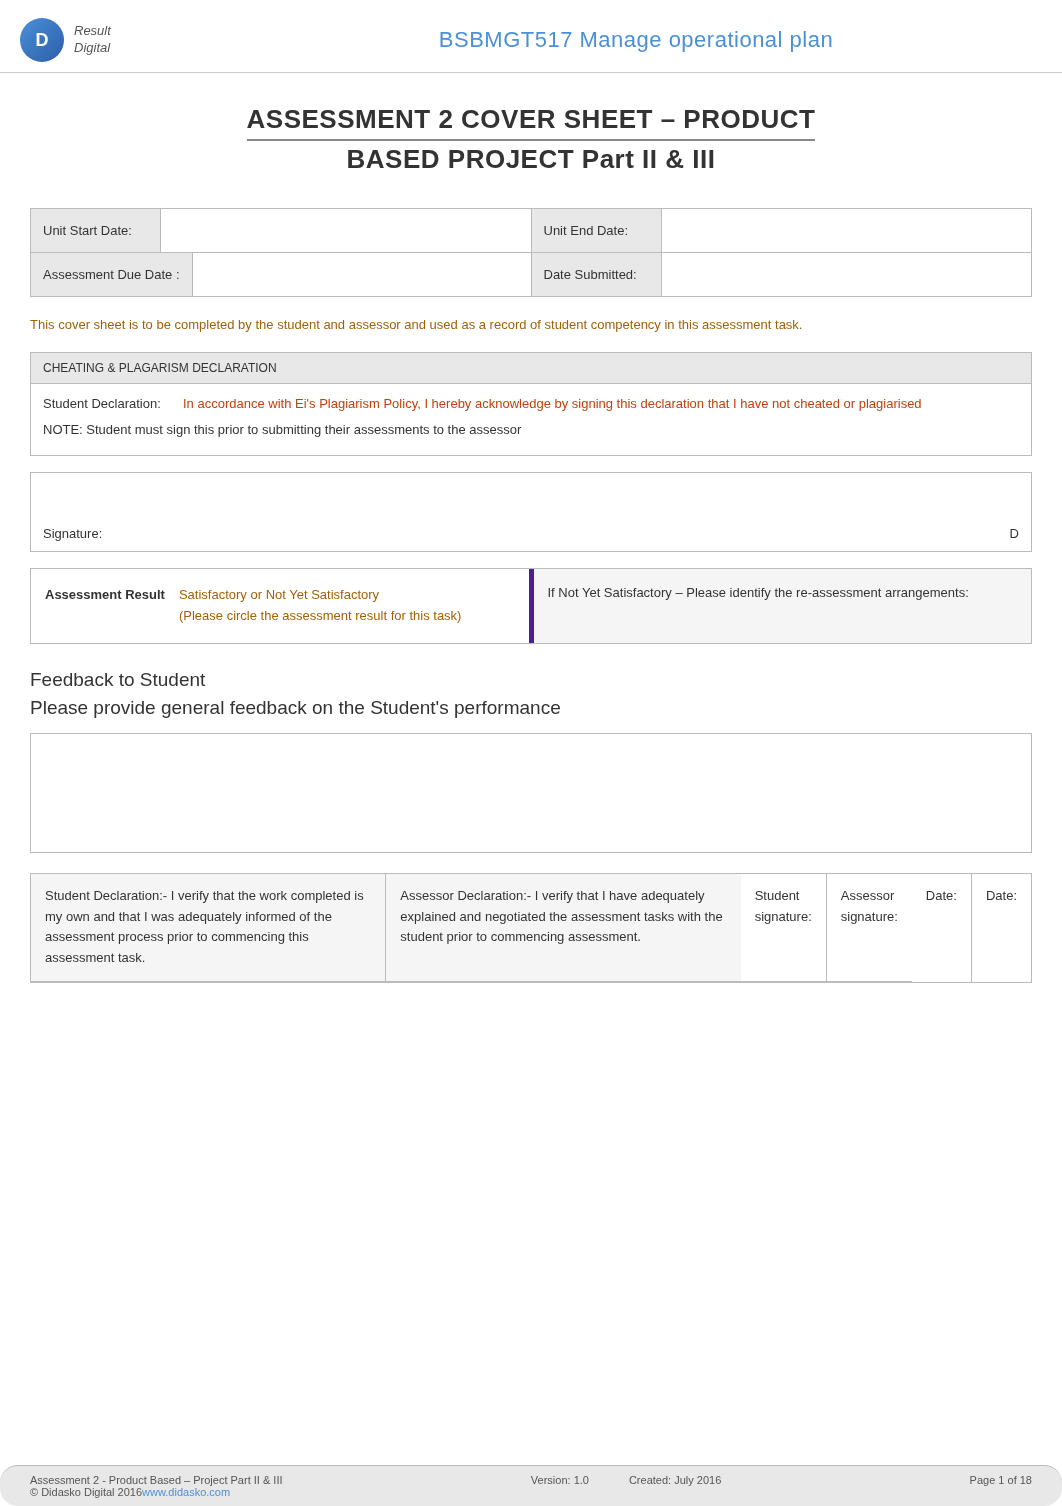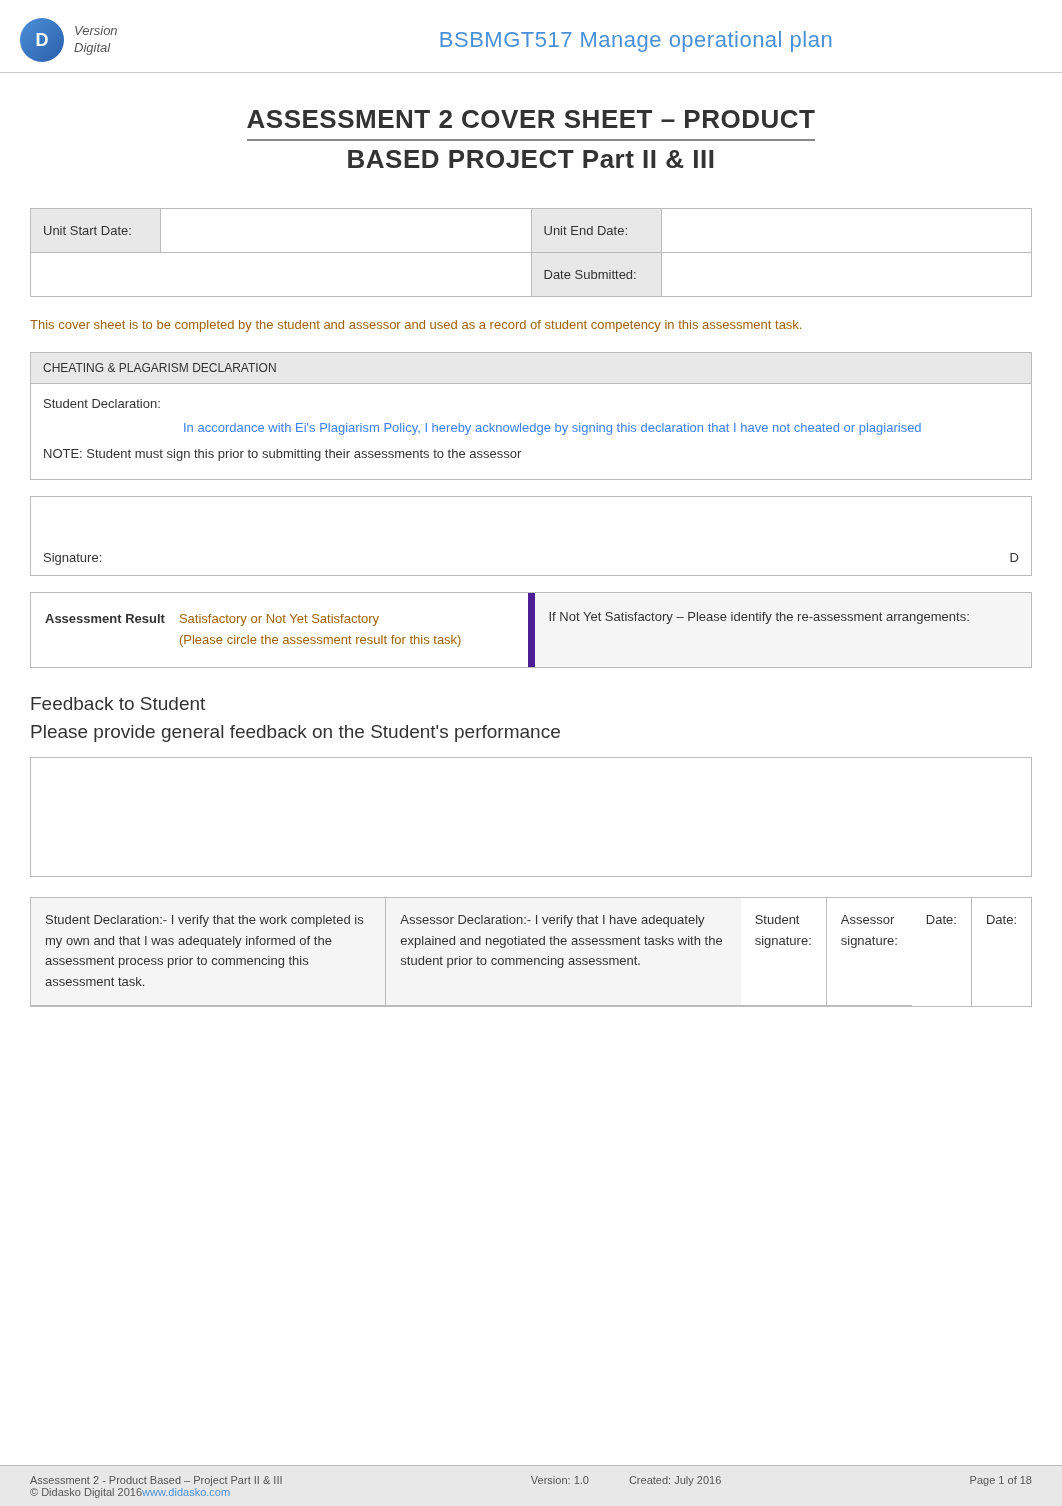--- a/index.html
+++ b/index.html
@@ -148,25 +148,24 @@
       display: flex;
       margin-bottom: 6px;
     }
     .declaration-label {
       min-width: 140px;
       font-weight: normal;
       color: #333;
     }
     .declaration-text {
       flex: 1;
-      color: #3b82f6;
+      color: #c2410c;
       overflow: hidden;
       white-space: nowrap;
       text-overflow: ellipsis;
-      margin-top: 24px;
     }
 
     
     .signature-area {
       margin: 16px 30px;
       border: 1px solid #bbb;
       min-height: 80px;
       display: flex;
       align-items: flex-end;
       padding: 10px 12px;
@@ -179,21 +178,21 @@
 
     
     .result-section {
       margin: 16px 30px;
       border: 1px solid #bbb;
       display: flex;
     }
     .result-left {
       flex: 1;
       padding: 16px 14px;
-      border-right: 7px solid #4c1d95;
+      border-right: 5px solid #4c1d95;
     }
     .result-left-header {
       display: flex;
       align-items: flex-start;
       gap: 14px;
     }
     .result-label {
       font-weight: bold;
       font-size: 13px;
       color: #333;
@@ -266,20 +265,21 @@
       bottom: 0;
       left: 0;
       right: 0;
       background: #e8e8e8;
       border-top: 1px solid #bbb;
       display: flex;
       justify-content: space-between;
       padding: 8px 30px;
       font-size: 11px;
       color: #555;
+      border-radius: 18px;
     }
     .footer-left a {
       color: #4a90d9;
       text-decoration: none;
     }
     .footer-center {
       display: flex;
       gap: 40px;
     }
 
@@ -293,21 +293,21 @@
 <body>
 
 <div class="page">
 
   <div class="header">
     <div class="logo-area">
       <div class="logo-circle">
         <span>D</span>
       </div>
       <div class="logo-text">
-        <div>Version</div>
+        <div>Result</div>
         <div>Digital</div>
       </div>
     </div>
     <div class="header-title">BSBMGT517 Manage operational plan</div>
   </div>
 
   <div class="main-title">
     <h1>
       <span class="title-underline">ASSESSMENT 2 COVER SHEET – PRODUCT</span><br>
       <span>BASED  PROJECT   Part  II &amp; III</span>
@@ -323,20 +323,21 @@
         <div class="form-value"></div>
       </div>
       <div class="form-cell">
         <div class="form-label">Unit End Date:</div>
         <div class="form-value"></div>
       </div>
     </div>
 
     <div class="form-row">
       <div class="form-cell">
+        <div class="form-label">Assessment Due Date :</div>
         <div class="form-value"></div>
       </div>
       <div class="form-cell">
         <div class="form-label">Date Submitted:</div>
         <div class="form-value"></div>
       </div>
     </div>
   </div>
 
   <div class="desc-text">This cover sheet is to be completed by the student and assessor and used as a record of student competency in this assessment task.</div>

